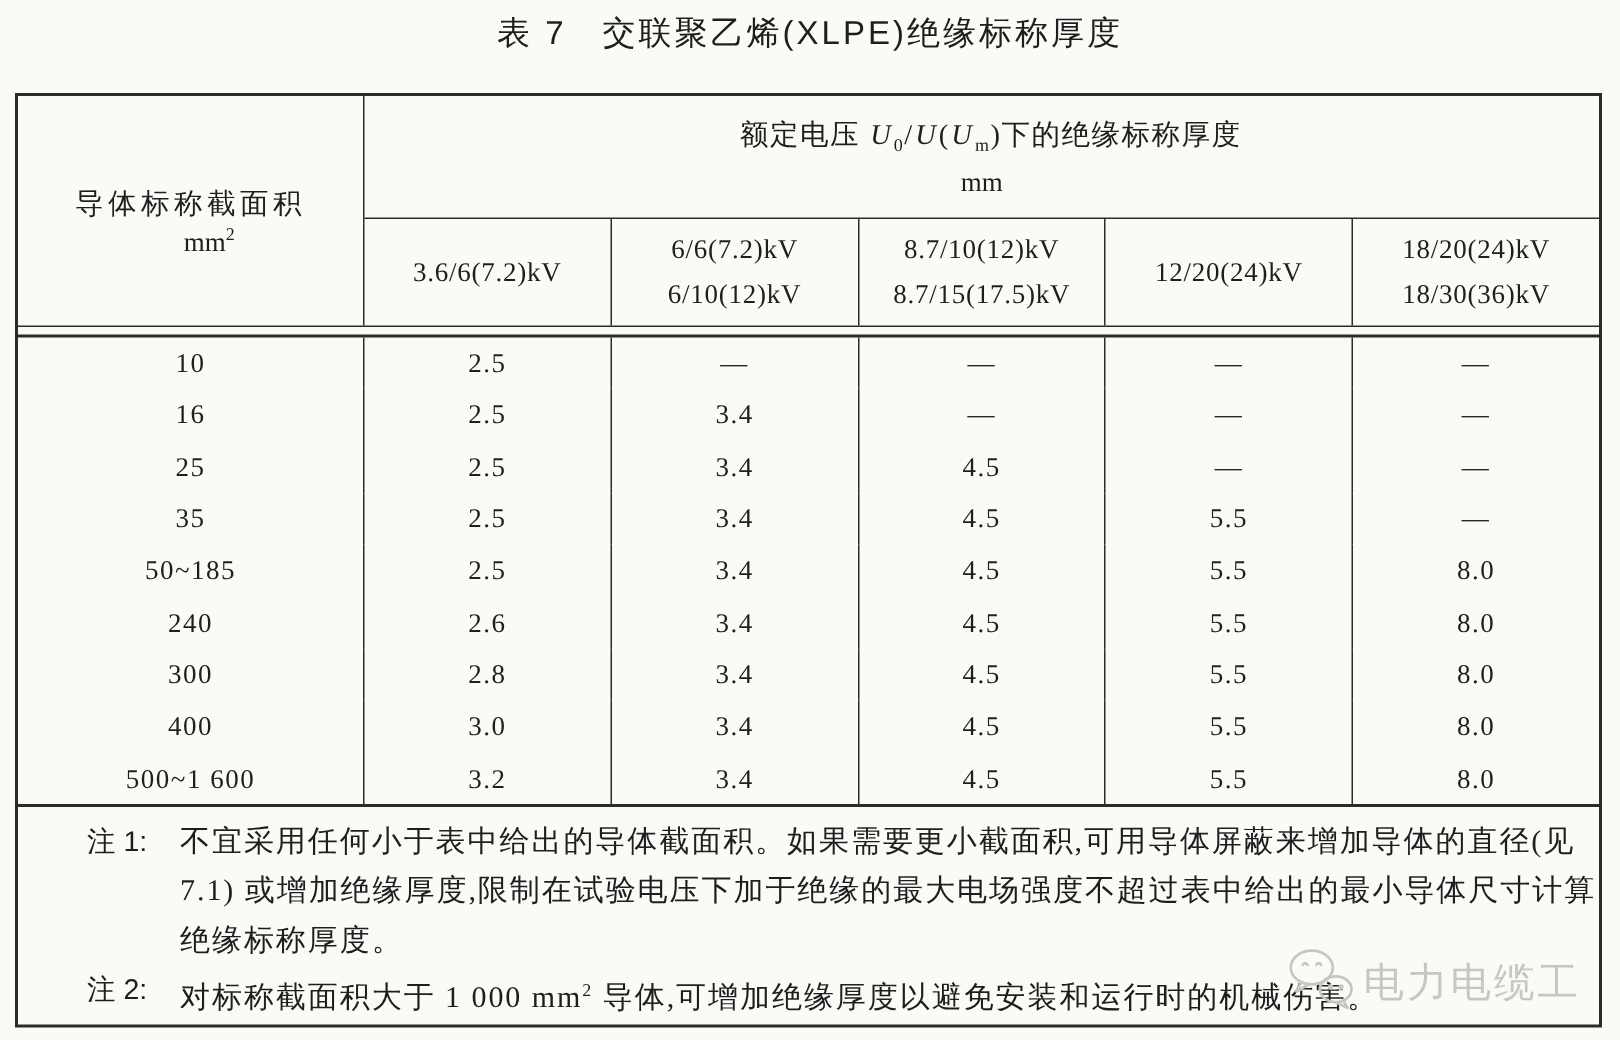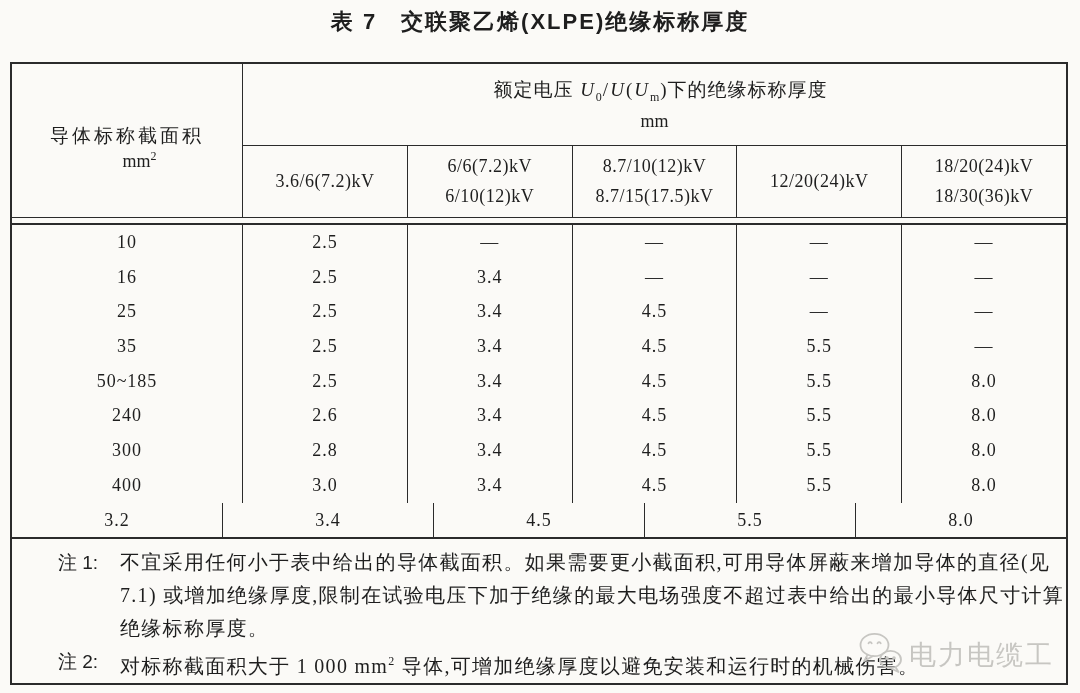--- a/index.html
+++ b/index.html
@@ -8,21 +8,21 @@
     background: var(--paper, #fbfaf7);
     font-family: "Liberation Serif", "DejaVu Serif", serif;
     color: var(--ink, #1e1e1e);
   }
   .page { position: relative; width: 1080px; height: 693px; overflow: hidden; }
 
   .title {
     position: absolute; top: 7px; left: 0; width: 100%;
     text-align: center;
     font-family: "Liberation Sans", "DejaVu Sans", sans-serif;
-    font-weight: bold; font-size: 22px; letter-spacing: 2px;
+    font-weight: normal; font-size: 22px; letter-spacing: 2px;
   }
 
   .frame {
     position: absolute; top: 62px; left: 10px;
     width: 1058px; height: 623px;
     border: 2px solid var(--border, #2b2b2b);
     display: flex; flex-direction: column;
     background: var(--paper, #fbfaf7);
   }
 
@@ -193,20 +193,21 @@
         </div>
         <div class="trow">
           <div class="tcell c0">400</div>
           <div class="tcell">3.0</div>
           <div class="tcell">3.4</div>
           <div class="tcell">4.5</div>
           <div class="tcell">5.5</div>
           <div class="tcell">8.0</div>
         </div>
         <div class="trow">
+          <div class="tcell c0">500~1 600</div>
           <div class="tcell">3.2</div>
           <div class="tcell">3.4</div>
           <div class="tcell">4.5</div>
           <div class="tcell">5.5</div>
           <div class="tcell">8.0</div>
         </div>
       </div>
 
     <div class="notes">
       <div class="note">

